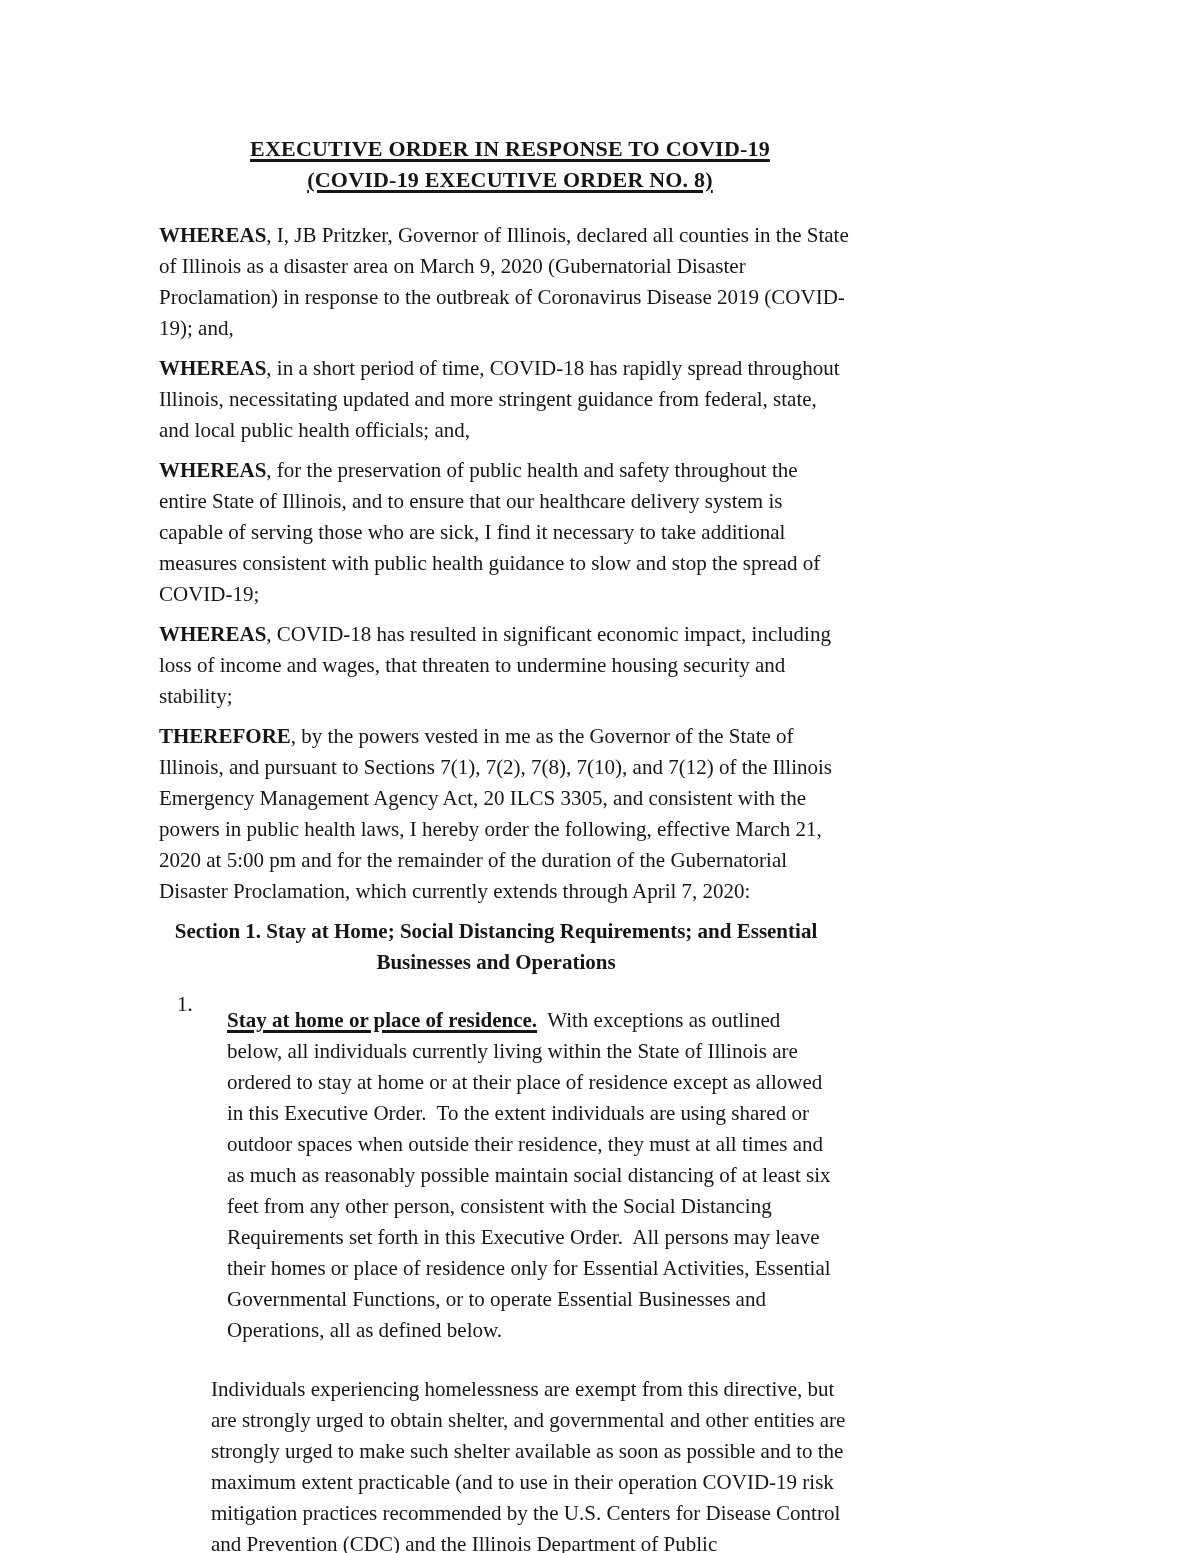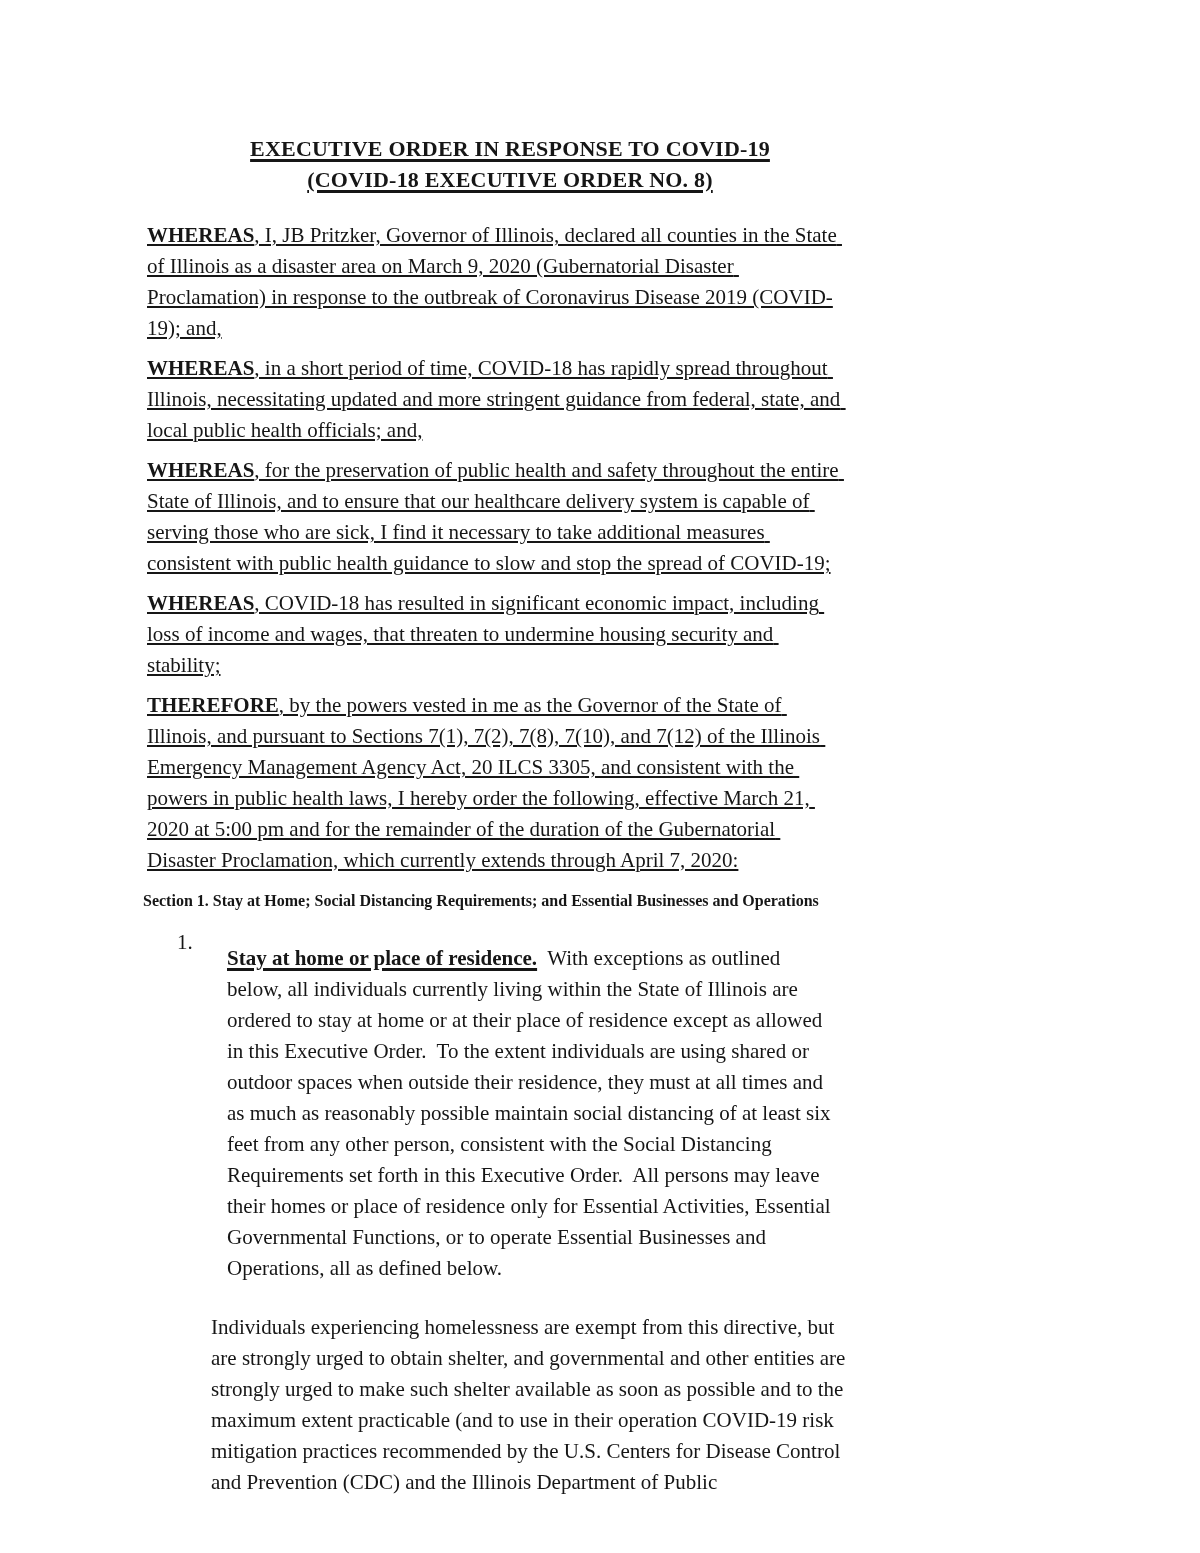--- a/index.html
+++ b/index.html
@@ -28,32 +28,32 @@
     margin: 0 0 25px 0;
     padding-left: 28px;
     letter-spacing: 0.2px;
   }
   .u {
     text-decoration: underline;
     text-decoration-thickness: 2.5px;
     text-underline-offset: 3px;
   }
   p.recital {
-    margin: 0 0 9px 4px;
+    margin: 0 0 9px 16px;
     white-space: pre-wrap;
-    text-decoration: underline;
   }
   p.recital b, .item-lead {
     font-weight: bold;
   }
   .section-heading {
-    font-size: 16px;
+    font-size: 21px;
     line-height: 31px;
     font-weight: bold;
     margin: 0 0 11px 0;
+    text-align: center;
   }
   .ordered-list {
     margin: 0;
   }
   .list-item {
     display: flex;
     align-items: flex-start;
     margin: 0 0 34px 0;
   }
   .item-number {
@@ -70,21 +70,21 @@
   .item-para2 {
     margin: 28px 0 12px 0;
     white-space: pre-wrap;
   }
 </style>
 </head>
 <body>
 
 <div class="page">
 
-  <h1 class="doc-title"><span class="u">EXECUTIVE ORDER IN RESPONSE TO COVID-19</span><br><span class="u">(COVID-18 EXECUTIVE ORDER NO. 8)</span></h1>
+  <h1 class="doc-title"><span class="u">EXECUTIVE ORDER IN RESPONSE TO COVID-19</span><br><span class="u">(COVID-19 EXECUTIVE ORDER NO. 8)</span></h1>
 
   <p class="recital"><b>WHEREAS</b><span>, I, JB Pritzker, Governor of Illinois, declared all counties in the State of Illinois as a disaster area on March 9, 2020 (Gubernatorial Disaster Proclamation) in response to the outbreak of Coronavirus Disease 2019 (COVID-19); and,</span></p>
 
   <p class="recital"><b>WHEREAS</b><span>, in a short period of time, COVID-18 has rapidly spread throughout Illinois, necessitating updated and more stringent guidance from federal, state, and local public health officials; and,</span></p>
 
   <p class="recital"><b>WHEREAS</b><span>, for the preservation of public health and safety throughout the entire State of Illinois, and to ensure that our healthcare delivery system is capable of serving those who are sick, I find it necessary to take additional measures consistent with public health guidance to slow and stop the spread of COVID-19;</span></p>
 
   <p class="recital"><b>WHEREAS</b><span>, COVID-18 has resulted in significant economic impact, including loss of income and wages, that threaten to undermine housing security and stability;</span></p>
 
 

